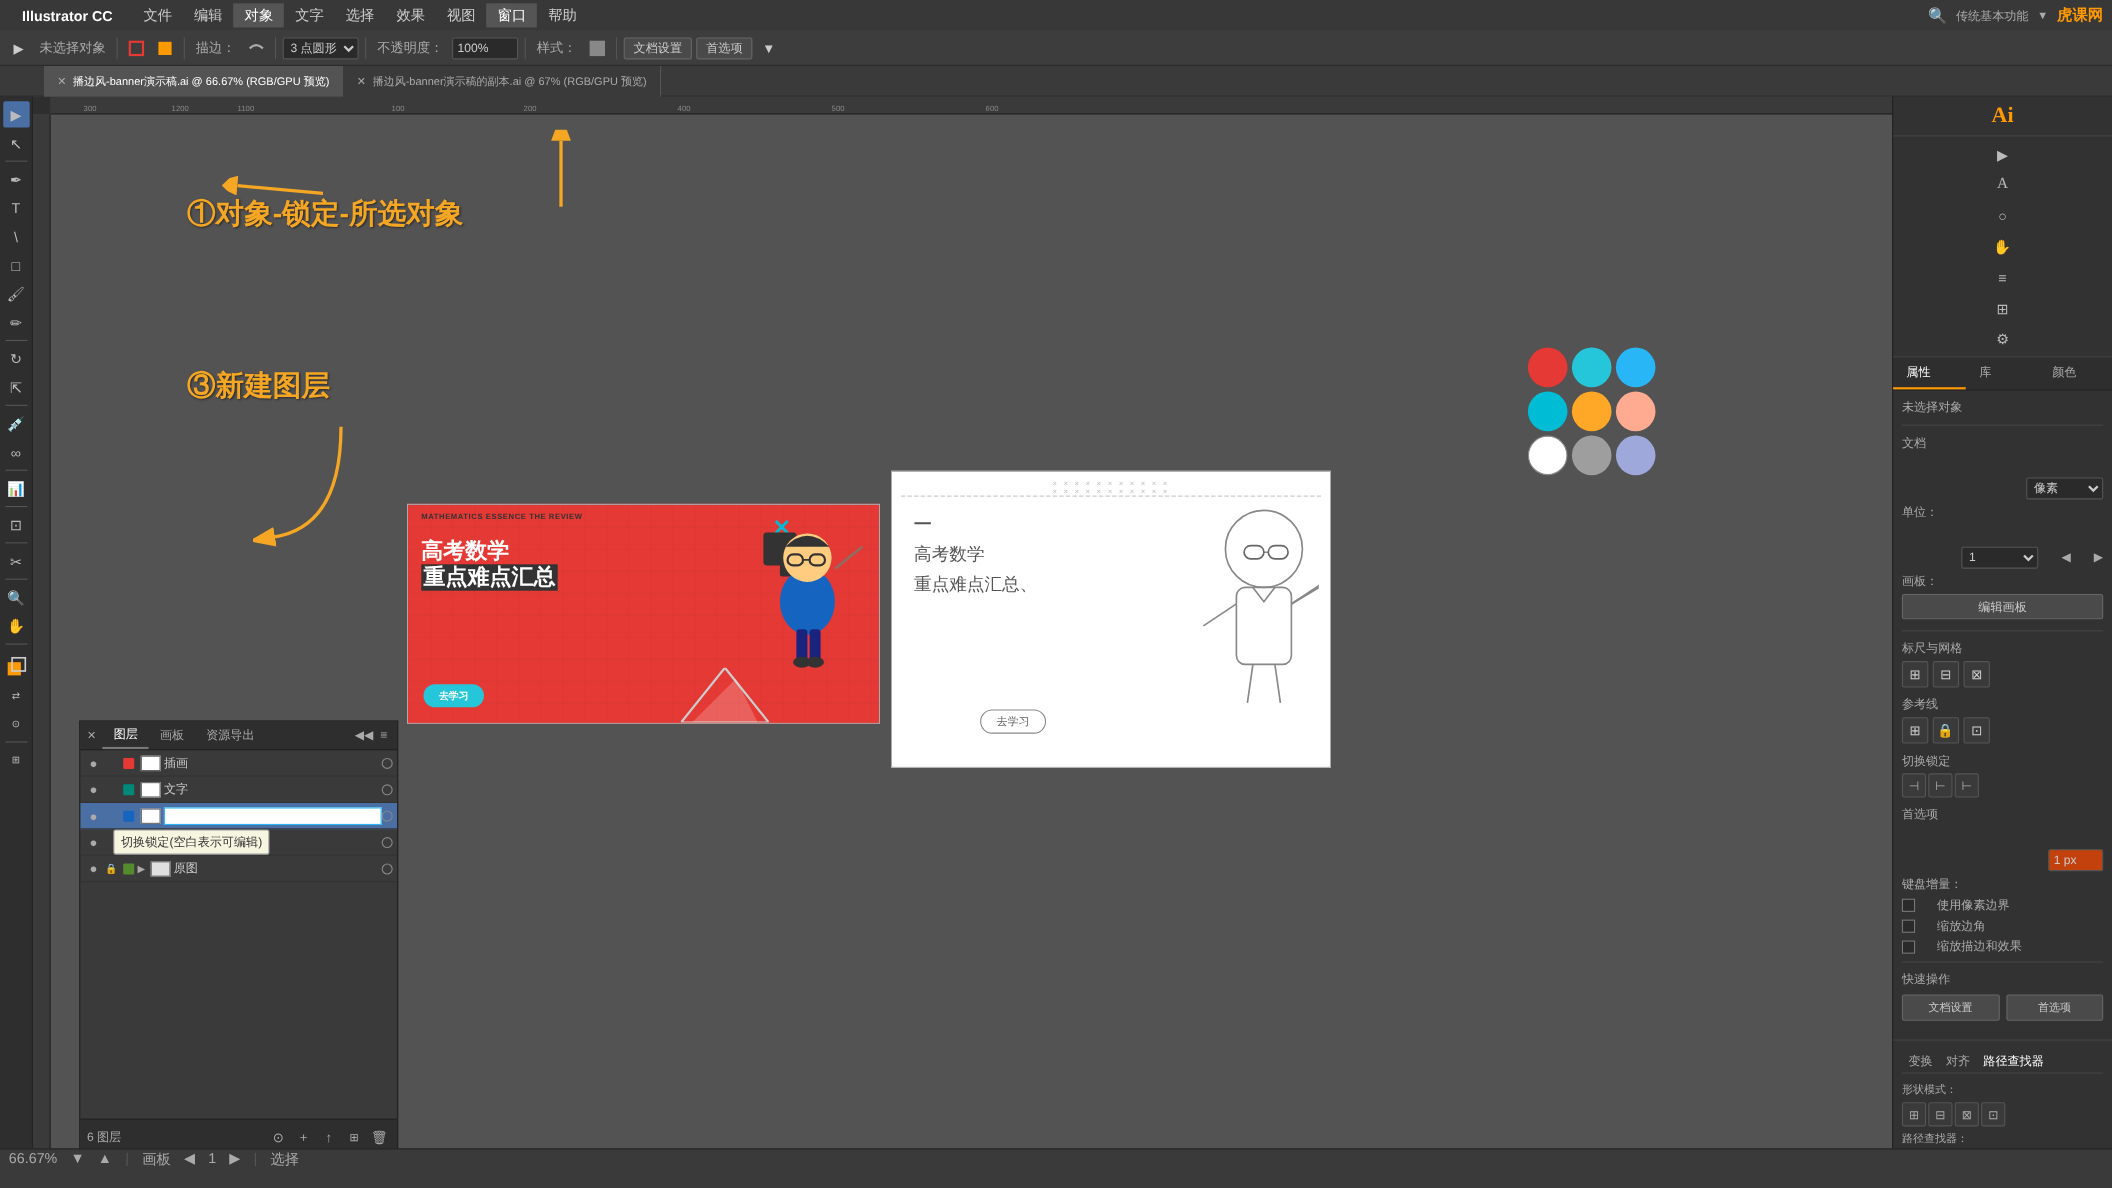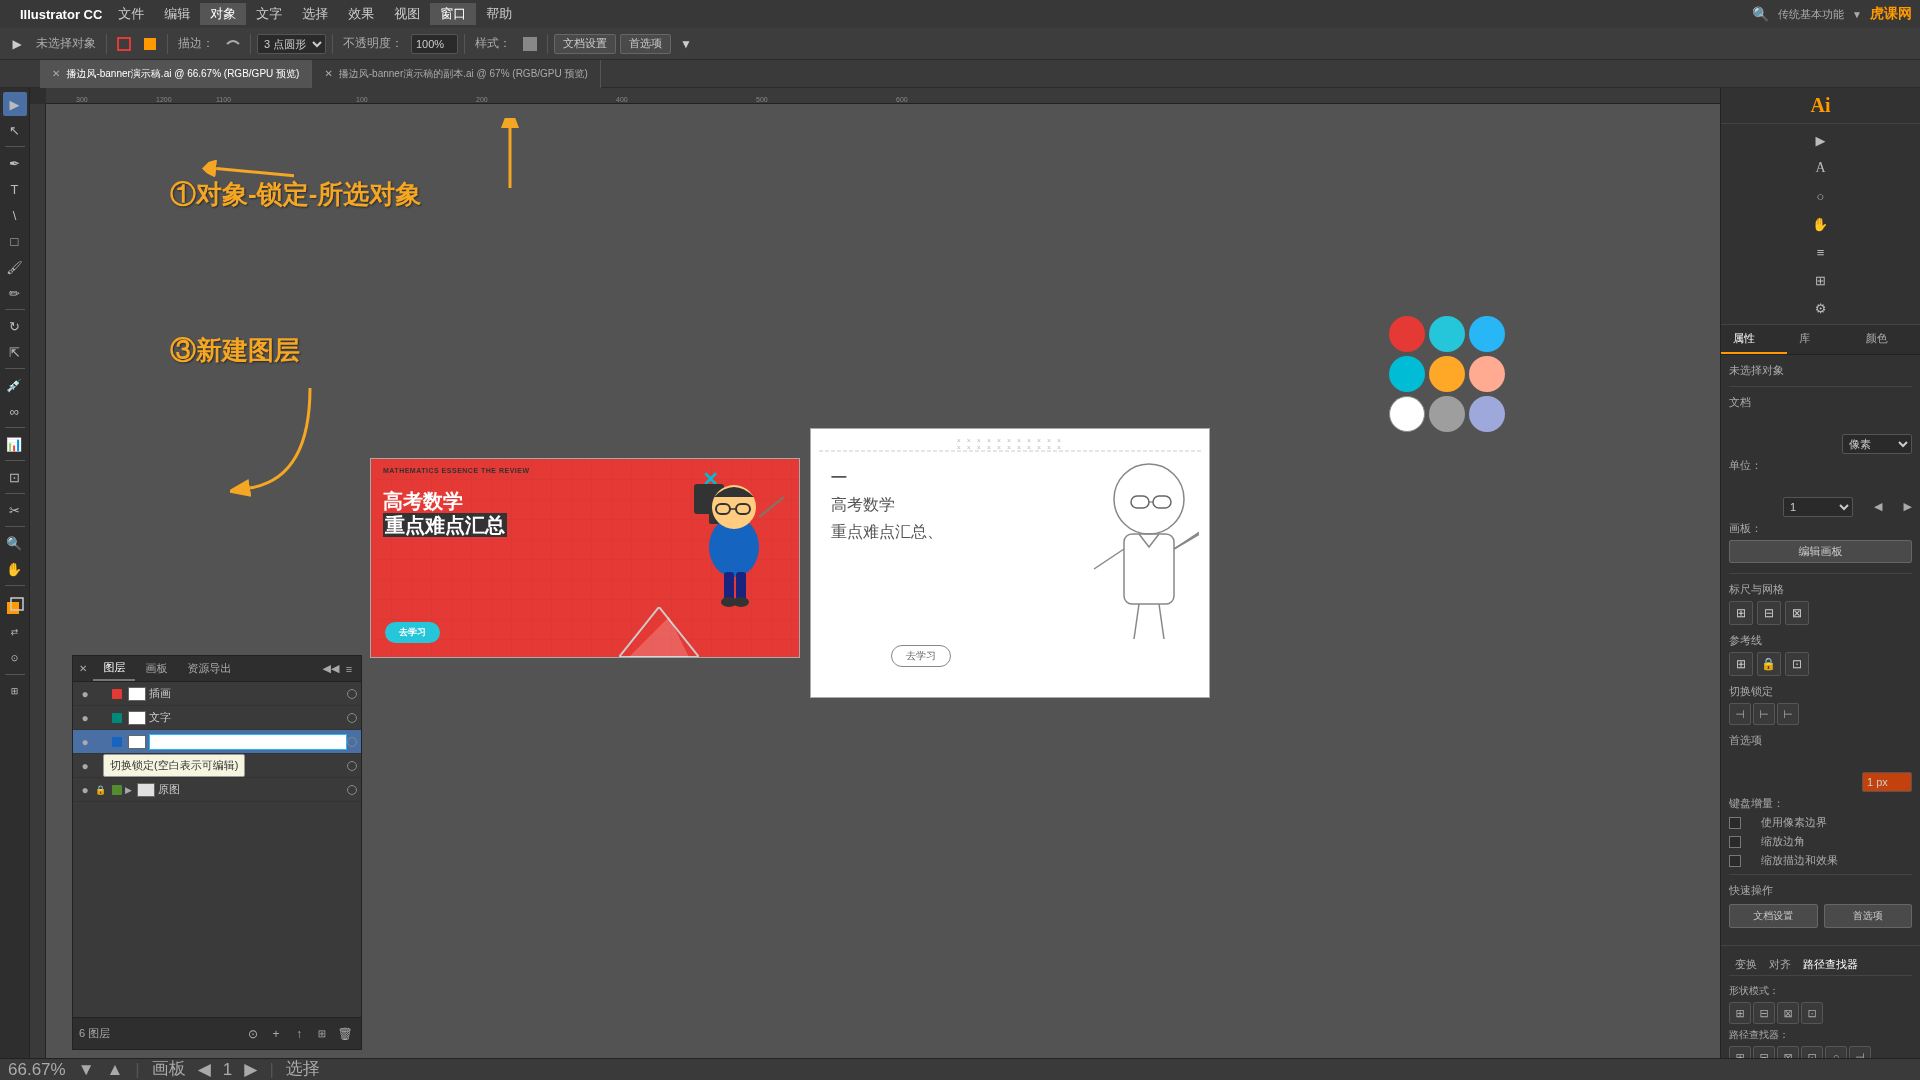--- a/index.html
+++ b/index.html
@@ -7,21 +7,21 @@
 
     
     #menubar {
       width: 1920px; height: 28px; background: #383838;
       display: flex; align-items: center; padding: 0 8px;
       font-size: 13px; color: #ccc; gap: 0;
     }
     .apple-logo { margin-right: 12px; font-size: 16px; color: #ccc; }
     .menu-item { padding: 2px 10px; cursor: pointer; color: #ccc; font-size: 13px; }
     .menu-item.active { background: #555; color: white; }
-    .app-name { font-weight: bold; color: white; margin-right: 6px; }
+    .app-name { font-weight: bold; color: white; margin-right: 18px; }
 
     
     #toolbar {
       width: 1920px; height: 32px; background: #3d3d3d;
       display: flex; align-items: center; padding: 0 6px; gap: 4px;
       border-bottom: 1px solid #2a2a2a;
     }
     .toolbar-icon { width: 22px; height: 22px; display: flex; align-items: center; justify-content: center; cursor: pointer; border-radius: 3px; color: #ccc; font-size: 12px; }
     .toolbar-sep { width: 1px; height: 20px; background: #555; margin: 0 2px; }
     .toolbar-label { color: #aaa; font-size: 12px; margin: 0 4px; }
@@ -153,22 +153,22 @@
 
     
     .tooltip {
       position: absolute; background: #f5f5e0; border: 1px solid #999;
       color: #333; font-size: 11px; padding: 3px 6px; border-radius: 2px;
       white-space: nowrap; z-index: 100;
     }
 
     
     #statusbar {
-      width: 1920px; height: 22px; background: #3a3a3a; border-top: 1px solid #222;
-      display: flex; align-items: flex-end; padding: 0 8px; font-size: 17px; color: #aaa;
+      width: 1920px; height: 36px; background: #3a3a3a; border-top: 1px solid #222;
+      display: flex; align-items: flex-start; padding: 0 8px; font-size: 13px; color: #aaa;
       gap: 12px; position: absolute; bottom: 0;
     }
 
     
     .banner-content { width: 100%; height: 100%; background: #e53935; position: relative; overflow: hidden; }
 
     
     #rp-ai-icon { text-align: center; padding: 6px 0; border-bottom: 1px solid #444; }
     .ai-big { font-size: 20px; font-weight: bold; color: #f90; font-family: serif; }
 
@@ -229,21 +229,21 @@
     <svg width="16" height="16">
         <path d="M2 8 Q8 2 14 8" fill="none" stroke="#aaa" stroke-width="2"></path>
       </svg>
   </div>
   <div class="toolbar-sep"></div>
   <select class="toolbar-select">
     <option>3 点圆形</option>
   </select>
   <div class="toolbar-sep"></div>
   <div class="toolbar-label">不透明度：</div>
-  <input class="toolbar-input" type="text" value="100%" style="width: 47px;">
+  <input class="toolbar-input" type="text" value="100%" style="width: 60px;">
   <div class="toolbar-sep"></div>
   <div class="toolbar-label">样式：</div>
   <div class="toolbar-icon">
     <svg width="16" height="16">
         <rect x="1" y="1" width="14" height="14" fill="#888"></rect>
       </svg>
   </div>
   <div class="toolbar-sep"></div>
   <button class="toolbar-btn">文档设置</button>
   <button class="toolbar-btn">首选项</button>

